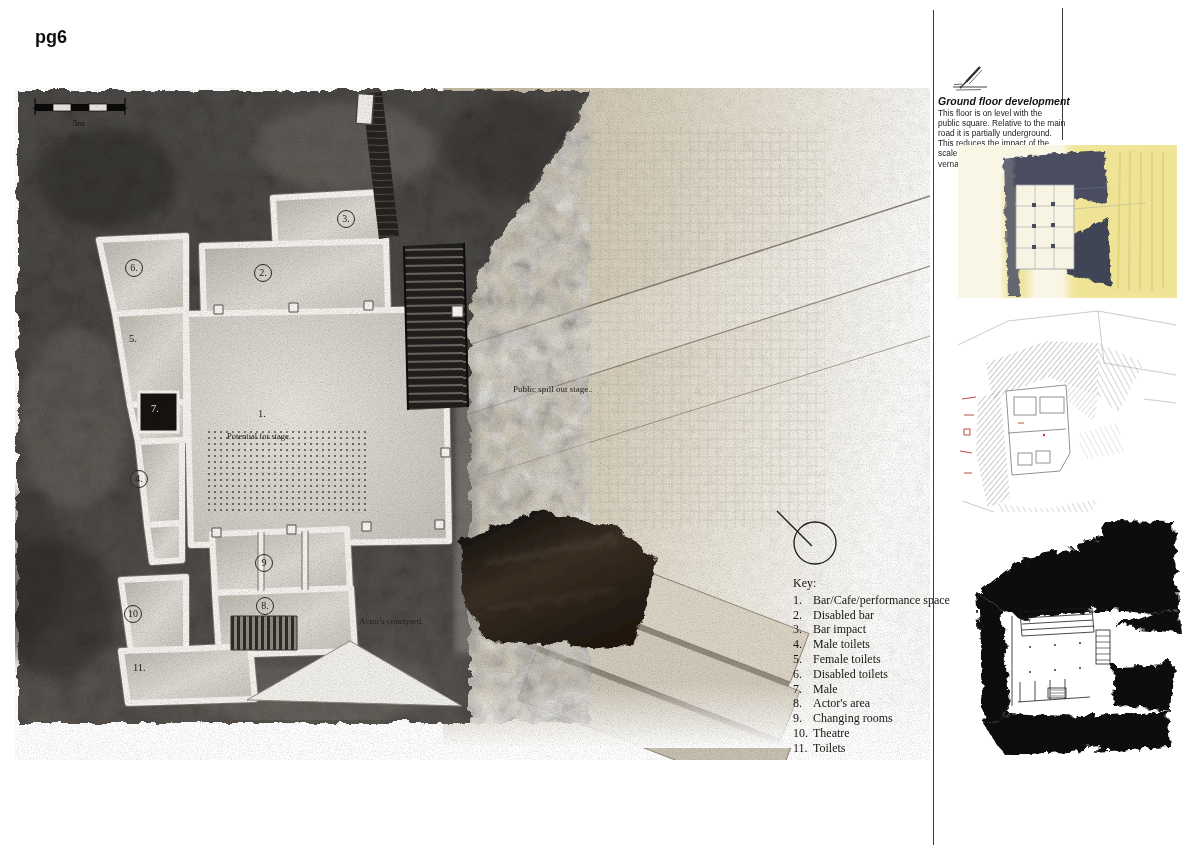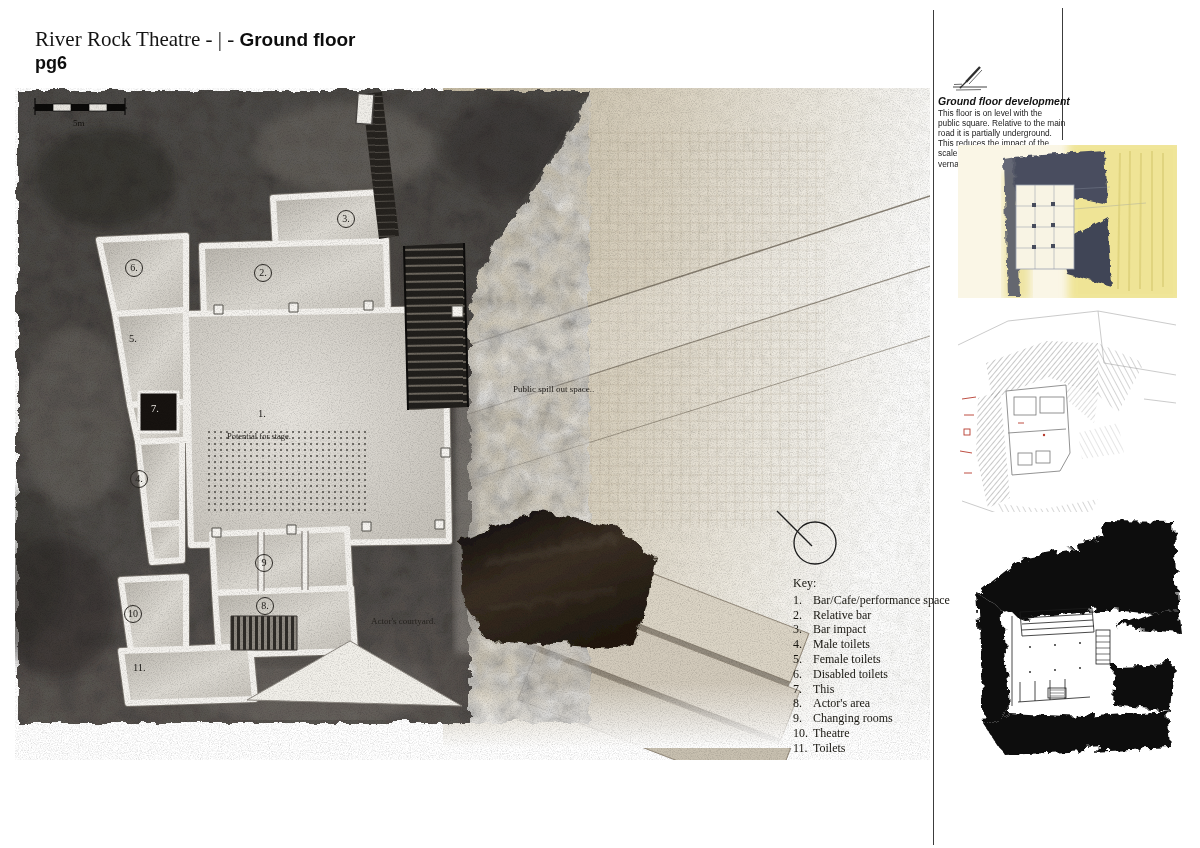--- a/index.html
+++ b/index.html
@@ -28,21 +28,20 @@
   .sb-head{position:absolute;left:938px;top:95px;width:135px;font-family:Liberation Sans, sans-serif;
            font-weight:bold;font-style:italic;font-size:10.5px;color:#111;}
   .sb-body{position:absolute;left:938px;top:108px;width:128px;font-family:"Liberation Sans",sans-serif;
            font-size:8.3px;line-height:1.22;color:#222;}
   .sk{position:absolute;}
 </style>
 </head>
 <body>
 
 <div class="hdr">
-  <div><span class="t1">River Rock Theatre - | - </span><span class="t2">Ground floor</span></div>
   <div class="pg">pg6</div>
 </div>
 
 <div class="plan">
 <svg class="base" width="915" height="672" viewBox="0 0 915 672" xmlns="http://www.w3.org/2000/svg">
   <defs>
     <linearGradient id="pavG" x1="0" y1="0" x2="1" y2="0.25">
       <stop offset="0" stop-color="#c5bba4"></stop>
           <stop offset="0.45" stop-color="#dcd4c3"></stop>
       <stop offset="0.8" stop-color="#f2efe8"></stop>
@@ -248,22 +247,22 @@
 
   <g stroke="#1d1d1d" stroke-width="1.3" fill="none">
     <circle cx="800" cy="455" r="21"></circle>
     <line x1="762" y1="423" x2="797" y2="458"></line>
   </g>
 
   <rect x="0" y="0" width="915" height="672" filter="url(#grain)" opacity="0.25"></rect>
 </svg>
 
   <span class="note" style="left:212px;top:343px;font-size:8.5px;">Potential for stage.</span>
-  <span class="note" style="left:498px;top:296px;font-size:9px;">Public spill out space..</span>
-  <span class="note" style="left:356px;top:528px;font-size:9px;">Actor's courtyard.</span>
+  <span class="note" style="left:498px;top:296px;font-size:9px;">Public spill out stage..</span>
+  <span class="note" style="left:344px;top:528px;font-size:9px;">Actor's courtyard.</span>
 
   <span class="mk" style="left:243px;top:318px;">1.</span>
   <span class="mk c" style="left:239px;top:176px;">2.</span>
   <span class="mk c" style="left:322px;top:122px;">3.</span>
   <span class="mk c" style="left:115px;top:382px;">4.</span>
   <span class="mk" style="left:114px;top:243px;">5.</span>
   <span class="mk c" style="left:110px;top:171px;">6.</span>
   <span class="mk lift" style="left:136px;top:313px;">7.</span>
   <span class="mk c" style="left:241px;top:509px;">8.</span>
   <span class="mk c" style="left:240px;top:466px;">9</span>
@@ -272,41 +271,41 @@
 
   <div class="keyblock">
     <div class="kh">Key:</div>
     <ol>
       <li>
           <span class="n">1.</span>
           <span>Bar/Cafe/performance space</span>
         </li>
       <li>
           <span class="n">2.</span>
-          <span>Relative bar</span>
+          <span>Disabled bar</span>
         </li>
       <li>
           <span class="n">3.</span>
           <span>Bar impact</span>
         </li>
       <li>
           <span class="n">4.</span>
           <span>Male toilets</span>
         </li>
       <li>
           <span class="n">5.</span>
           <span>Female toilets</span>
         </li>
       <li>
           <span class="n">6.</span>
           <span>Disabled toilets</span>
         </li>
       <li>
           <span class="n">7.</span>
-          <span>This</span>
+          <span>Male</span>
         </li>
       <li>
           <span class="n">8.</span>
           <span>Actor's area</span>
         </li>
       <li>
           <span class="n">9.</span>
           <span>Changing rooms</span>
         </li>
       <li>

